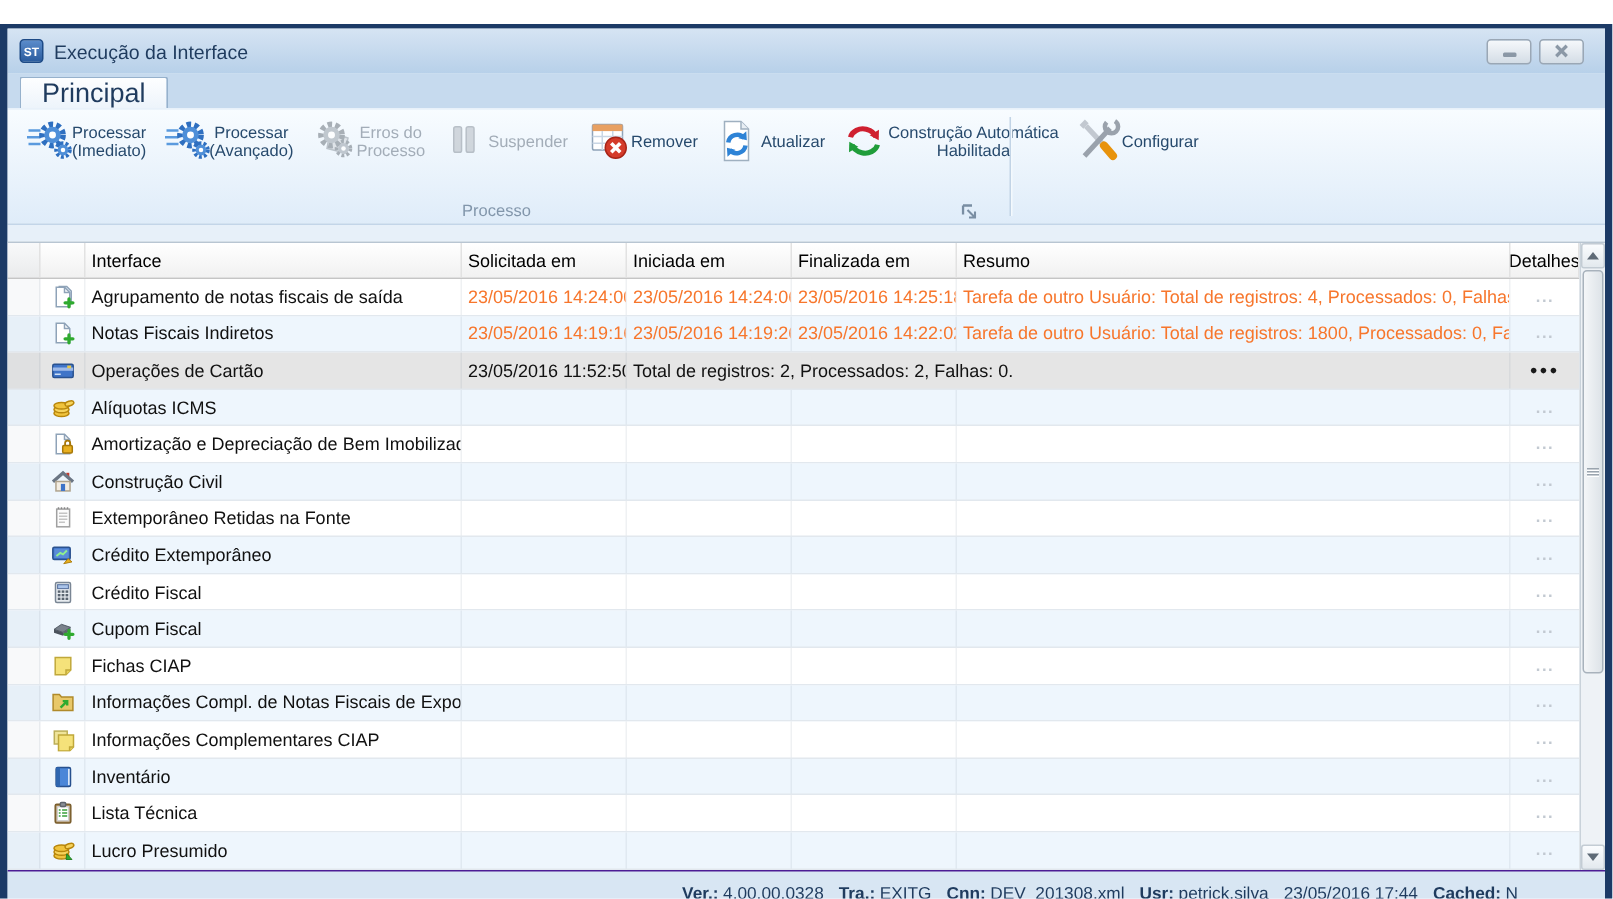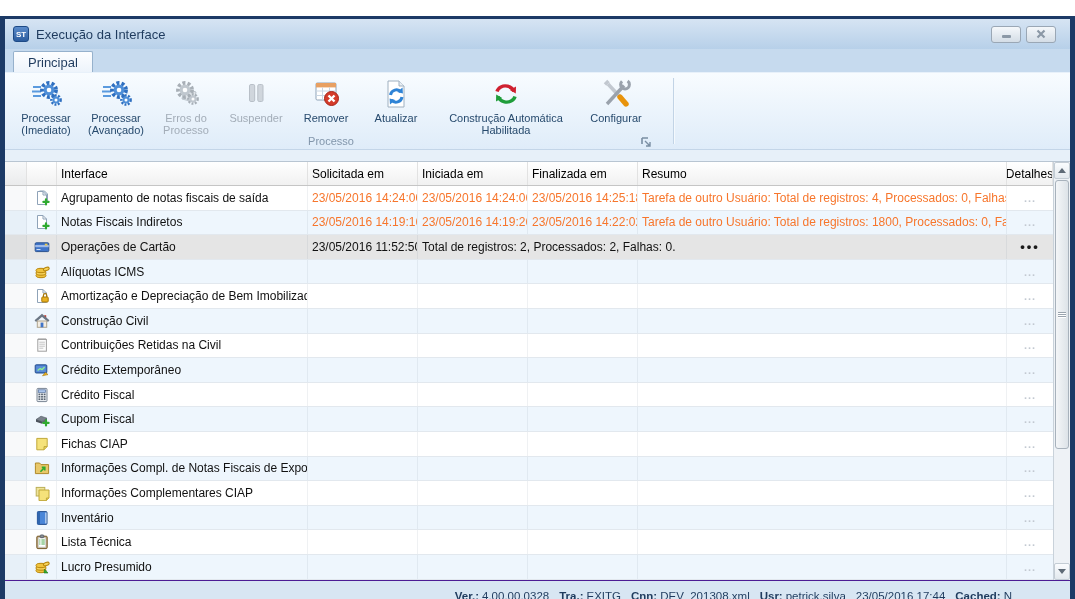--- a/index.html
+++ b/index.html
@@ -40,35 +40,35 @@
   .tabstrip{
     height:23px; flex:0 0 23px;
     background:#c6daee;
     display:flex; align-items:flex-end; padding-left:8px;
   }
   .tab{
     height:21px; padding:0 14px;
     background:linear-gradient(#fdfeff,#edf4fb);
     border:1px solid #96b1cc; border-bottom:none;
     border-radius:2px 2px 0 0;
-    font-size:13px; color:#1f3b5e;
+    font-size:18px; color:#1f3b5e;
     display:flex; align-items:center;
   }
   
   .ribbon{
     height:78px; flex:0 0 78px;
     background:linear-gradient(#f8fcff,#dfecf9);
     border-top:1px solid #e8f1fa;
     border-bottom:1px solid #c3d5e8;
     position:relative;
     display:flex; align-items:flex-start; padding:3px 0 0 6px;
   }
   .tbtn{
     min-width:70px; padding:1px 4px 0 4px;
-    display:flex; flex-direction:column; align-items:center;
+    display:flex; flex-direction:row; align-items:center;
     border:1px solid transparent; border-radius:2px;
   }
   .tbtn .ticon{ width:32px; height:32px; }
   .tbtn .tlabel{
     font-size:11px; line-height:12px; color:#274a6d;
     text-align:center; margin-top:2px; white-space:pre-line;
   }
   .tbtn.disabled .tlabel{ color:#a3adb8; }
   .tbtn.disabled .ticon{ opacity:.75; }
   .group-caption{
@@ -408,21 +408,21 @@
           </div>
           <div class="grow">
             <div class="gcell c-ind"></div>
             <div class="gcell c-icon">
               <span class="rowicon"><svg width="100%" height="100%" viewBox="0 0 16 16">
                   <rect x="3.8" y="2.4" width="8.6" height="11.8" fill="#fcfcfc" stroke="#a0a0a0"></rect>
                   <path d="M5.3 5.2h5.6M5.3 7.2h5.6M5.3 9.2h5.6M5.3 11.2h4" stroke="#c4c4c4"></path>
                   <path d="M5 2.4V1.2M7 2.4V1.2M9 2.4V1.2M11 2.4V1.2" stroke="#888"></path>
                 </svg></span>
             </div>
-            <div class="gcell c-if">Contribuições Retidas na Civil</div>
+            <div class="gcell c-if">Extemporâneo Retidas na Fonte</div>
             <div class="gcell c-date"></div>
             <div class="gcell c-date"></div>
             <div class="gcell c-date"></div>
             <div class="gcell c-res"></div>
             <div class="gcell c-det">
               <span class="det-faint">...</span>
             </div>
           </div>
           <div class="grow alt">
             <div class="gcell c-ind"></div>

